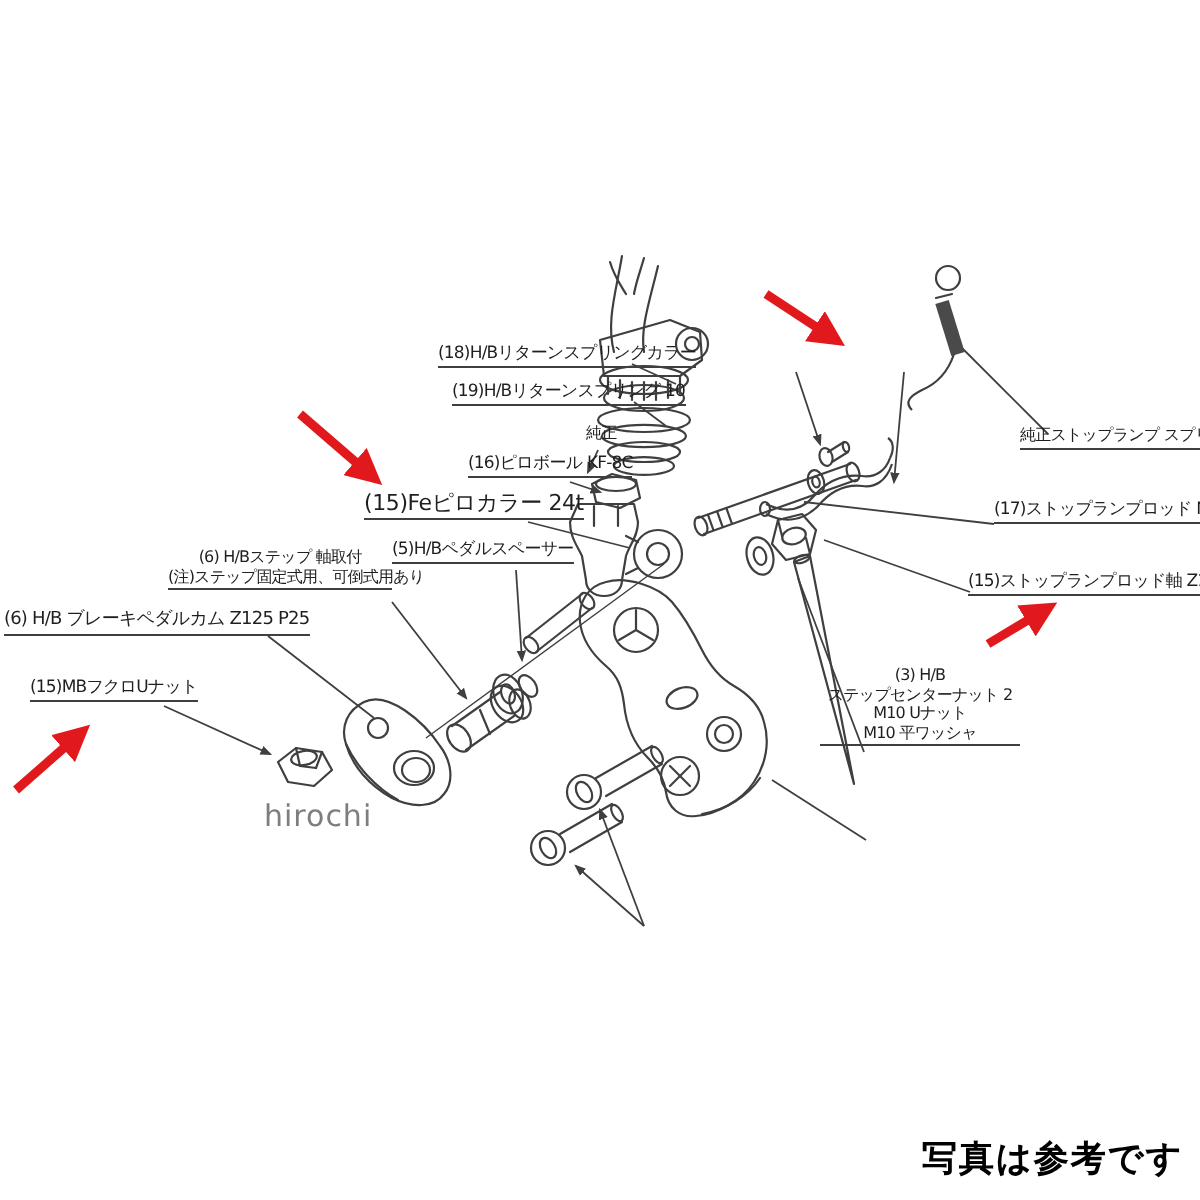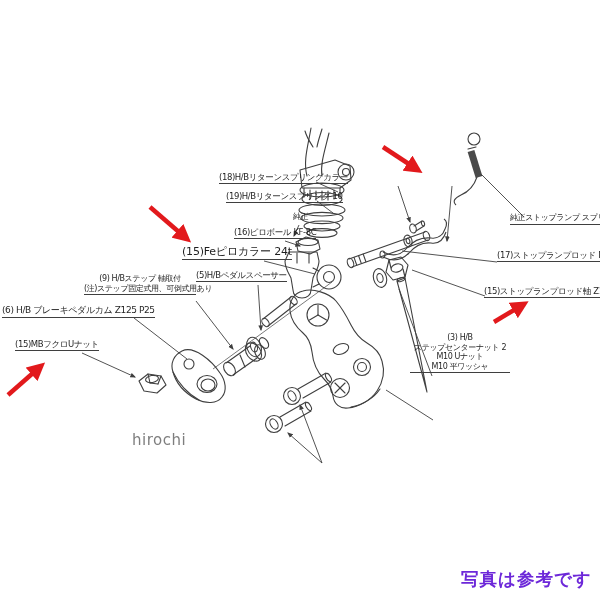--- a/index.html
+++ b/index.html
@@ -16,22 +16,22 @@
   .coil-dark{stroke:#4a4a4a;stroke-width:7;fill:none;}
   .red-arrow{stroke:var(--color-arrow,#e2191c);stroke-width:4.5;fill:none;}
   #mk-dark path{fill:var(--color-line,#3f3f3f);}
   #mk-red path{fill:var(--color-arrow,#e2191c);}
   .lbl{position:absolute;white-space:nowrap;color:var(--color-text,#1f1f1f);
        font-size:8.5px;line-height:1.2;letter-spacing:-0.4px;}
   .ul{border-bottom:1px solid var(--color-line,#3f3f3f);padding-bottom:1px;}
   .lbl-big{font-size:11px;letter-spacing:-0.2px;}
   .lbl-block{text-align:center;}
   .lbl-block span{display:block;}
-  .watermark{position:absolute;color:var(--color-watermark,#7e7e7e);font-size:15px;letter-spacing:0.5px;margin-top:32px;}
-  .caption{position:absolute;color:#6d28d9;font-weight:bold;font-size:17.5px;letter-spacing:1px;}
+  .watermark{position:absolute;color:var(--color-watermark,#7e7e7e);font-size:15px;letter-spacing:0.5px;}
+  .caption{position:absolute;color:#000000;font-weight:bold;font-size:17.5px;letter-spacing:1px;}
 </style>
 </head>
 <body>
 
 <div id="stage">
 
   <svg id="artwork" viewBox="0 0 600 600">
     <defs>
       <marker id="mk-dark" viewBox="0 0 10 10" refX="8" refY="5" markerWidth="6.5" markerHeight="6.5" orient="auto">
         <path d="M0,1 L10,5 L0,9 z"></path>
@@ -228,21 +228,21 @@
     </g>
   </svg>
 
   <div class="lbl ul" style="left:219px;top:172px;">(18)H/Bリターンスプリングカラー</div>
   <div class="lbl ul" style="left:226px;top:191px;">(19)H/Bリターンスプリング 10</div>
   <div class="lbl" style="left:293px;top:212px;font-size:8px;">純正</div>
   <div class="lbl ul" style="left:234px;top:227px;">(16)ピロボール KF-8C</div>
   <div class="lbl ul lbl-big" style="left:182px;top:245px;">(15)Feピロカラー 24t</div>
 
   <div class="lbl lbl-block" style="left:84px;top:274px;width:112px;font-size:8px;">
-    <span>(9) H/Bステップ 軸取付</span>
+    <span>(6) H/Bステップ 軸取付</span>
     <span class="ul">(注)ステップ固定式用、可倒式用あり</span>
   </div>
 
   <div class="lbl ul" style="left:196px;top:270px;">(5)H/Bペダルスペーサー</div>
   <div class="lbl ul" style="left:2px;top:305px;font-size:9px;">(6) H/B ブレーキペダルカム Z125 P25</div>
   <div class="lbl ul" style="left:15px;top:339px;text-align:center;">(15)MBフクロUナット</div>
   <div class="lbl ul" style="left:510px;top:213px;font-size:8px;">純正ストップランプ スプリング</div>
   <div class="lbl ul" style="left:497px;top:250px;">(17)ストップランプロッド No.5</div>
   <div class="lbl ul" style="left:484px;top:286px;">(15)ストップランプロッド軸 Z125</div>
 

